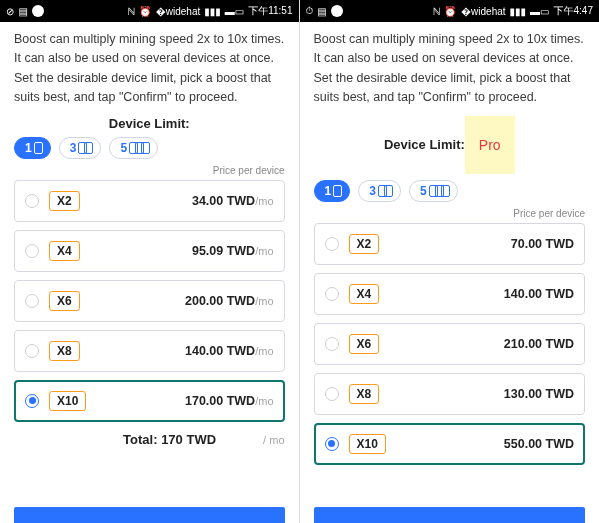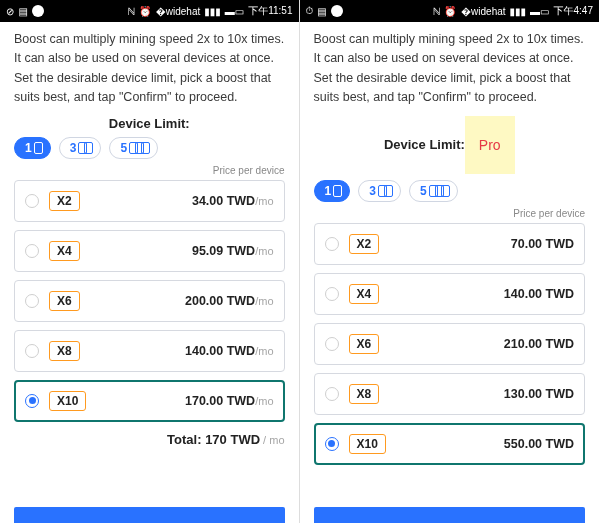--- a/index.html
+++ b/index.html
@@ -26,21 +26,21 @@
   .option { border: 1px solid #d6d9e0; border-radius: 4px; padding: 10px 10px; display: flex; align-items: center; justify-content: space-between; }
   .option.selected { border: 2px solid #0f766e; padding: 9px 9px; }
   .opt-left { display: flex; align-items: center; gap: 10px; }
   .radio { width: 14px; height: 14px; border: 1.5px solid #cfcfcf; border-radius: 50%; display: flex; align-items: center; justify-content: center; }
   .radio.on { border-color: #2972ff; }
   .radio.on::after { content: ""; width: 7px; height: 7px; border-radius: 50%; background: #2972ff; }
   .multiplier { border: 1.5px solid #ff9a1f; color: #222; font-weight: 800; font-size: 12px; padding: 2px 7px; border-radius: 3px; }
   .price { font-size: 12.5px; font-weight: 800; color: #222; }
   .price .suffix { font-weight: 400; color: #a5a5a5; font-size: 11px; text-align: center; }
   .total { text-align: right; font-size: 13px; font-weight: 800; color: #222; margin-top: 10px; }
-  .total .suffix { color: #a5a5a5; font-weight: 400; font-size: 11px; }
+  .total .suffix { color: #a5a5a5; font-weight: 400; font-size: 11px; padding-left: 44px; }
   .confirm { background: #2972ff; height: 16px; margin: 8px 14px 0 14px; border-radius: 2px 2px 0 0; }
 </style>
 </head>
 <body>
 
 <div class="container">
 
   <div class="screen">
     <div class="statusbar">
       <div class="sb-left">

